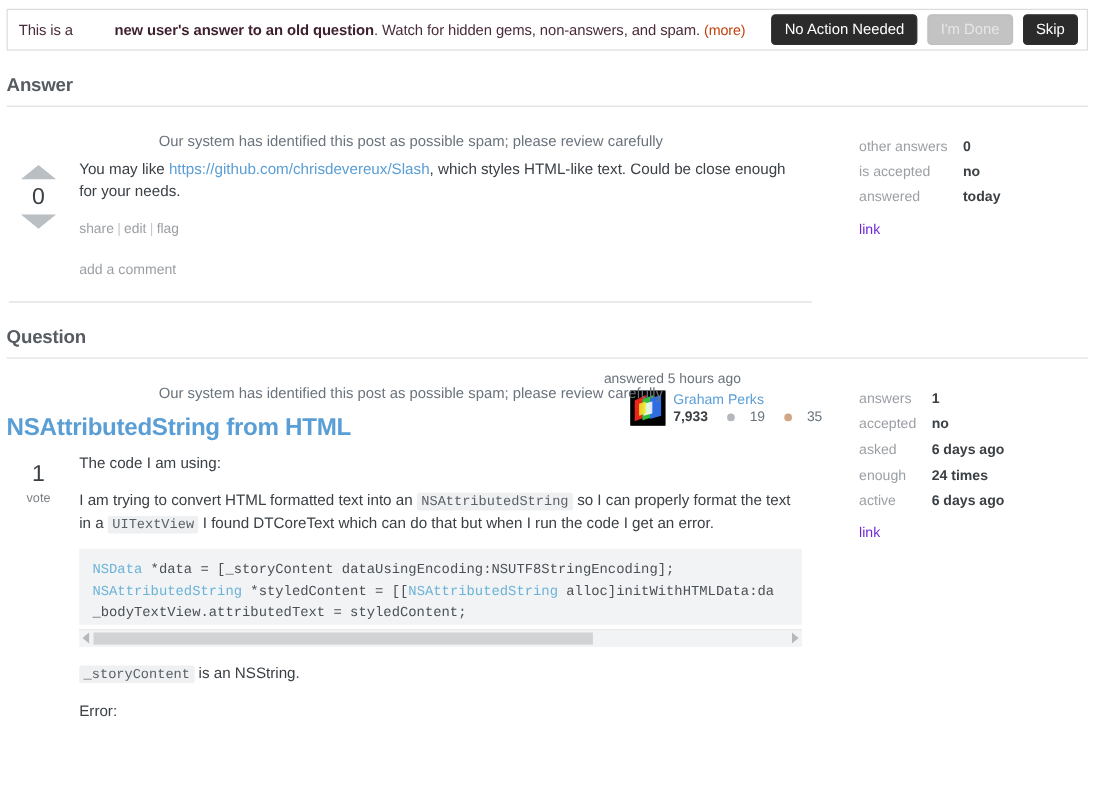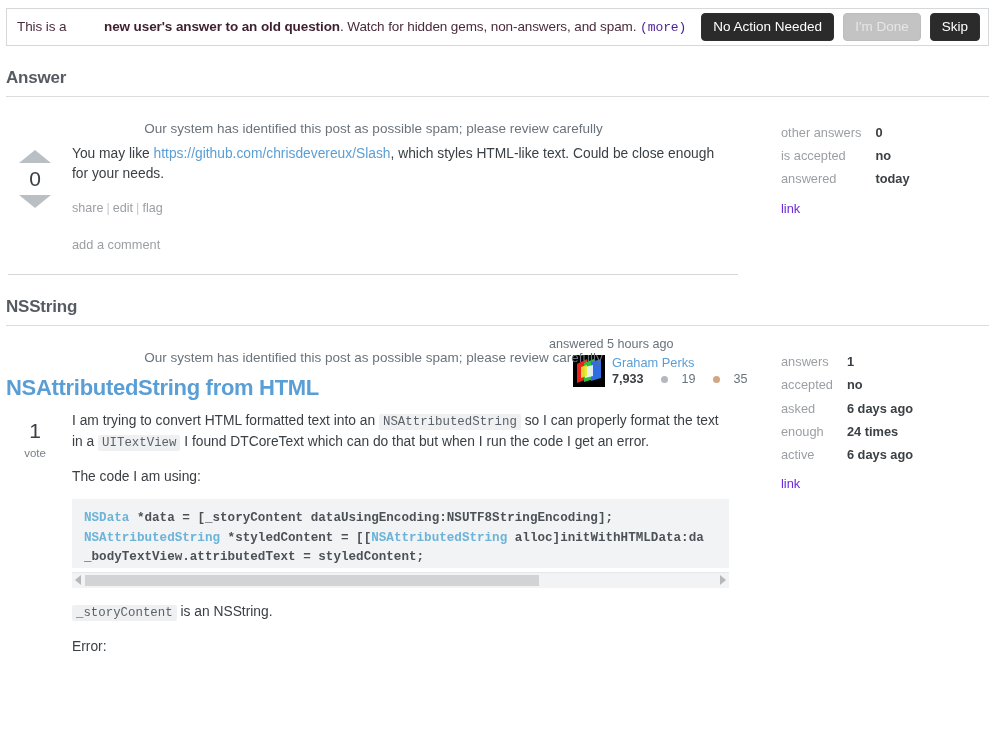--- a/index.html
+++ b/index.html
@@ -29,24 +29,23 @@
   }
   .review-text {
     font-size: 13.5px;
     color: #4a2b3b;
     flex: 1 1 auto;
     white-space: nowrap;
     letter-spacing: -0.1px;
   }
   .review-text b { font-weight: bold; color: #3d1f2e; margin-left: 34px; }
   .more-link {
-    color: #4c1d95;
+    color: #c2410c;
     text-decoration: none;
     font-size: 13px;
-    font-family: Liberation Mono, monospace;
   }
   .review-actions {
     display: flex;
     align-items: center;
     gap: 9px;
     flex: 0 0 auto;
   }
   .btn {
     font-family: "Liberation Sans", sans-serif;
     font-size: 13.5px;
@@ -289,21 +288,20 @@
     margin: 12px 0 0 0;
     padding: 10px 12px 0 12px;
     font-family: "Liberation Mono", monospace;
     font-size: 12.6px;
     line-height: 1.55;
     color: #4b5157;
     overflow: hidden;
     white-space: pre;
     position: relative;
     box-sizing: border-box;
-    font-weight: bold;
   }
   .tok-type { color: #6bb3d8; }
   .code-scrollbar {
     height: 16px;
     background: #f2f3f4;
     border-top: 1px solid #e6e7e8;
     display: flex;
     align-items: center;
     margin-top: 4px;
     padding: 0 3px;
@@ -425,40 +423,40 @@
           <td class="stats-val">today</td>
         </tr>
       </tbody>
         </table>
       <a class="stats-link" href="#">link</a>
     </div>
   </div>
 </div>
 
 <div class="section">
-  <div class="section-title">NSString</div>
+  <div class="section-title">Question</div>
   <div class="section-rule"></div>
 
   <div class="post">
     <div class="post-main">
 
       <div class="spam-notice">Our system has identified this post as possible spam; please review carefully</div>
 
       <div class="q-title">NSAttributedString from HTML</div>
 
       <div class="q-body-row">
         <div class="q-votecell">
           <div class="vote-score">1</div>
           <div class="vote-label">vote</div>
         </div>
         <div class="postcell">
 
+          <p class="para">The code I am using:</p>
+
           <p class="para"><span>I am trying to convert HTML formatted text into an </span><code class="inline">NSAttributedString</code><span> so I can properly format the text in a </span><code class="inline">UITextView</code><span> I found DTCoreText which can do that but when I run the code I get an error.</span></p>
-
-          <p class="para">The code I am using:</p>
 
           <pre class="codeblock"><span class="tok-type">NSData</span><span> *data = [_storyContent dataUsingEncoding:NSUTF8StringEncoding];</span>
 <span class="tok-type">NSAttributedString</span><span> *styledContent = [[</span><span class="tok-type">NSAttributedString</span><span> alloc]initWithHTMLData:da</span>
 <span>_bodyTextView.attributedText = styledContent;</span></pre>
           <div class="code-scrollbar">
             <span class="sb-arrow left"></span>
             <span class="sb-track">
                 <span class="sb-thumb"></span>
               </span>
             <span class="sb-arrow right"></span>

